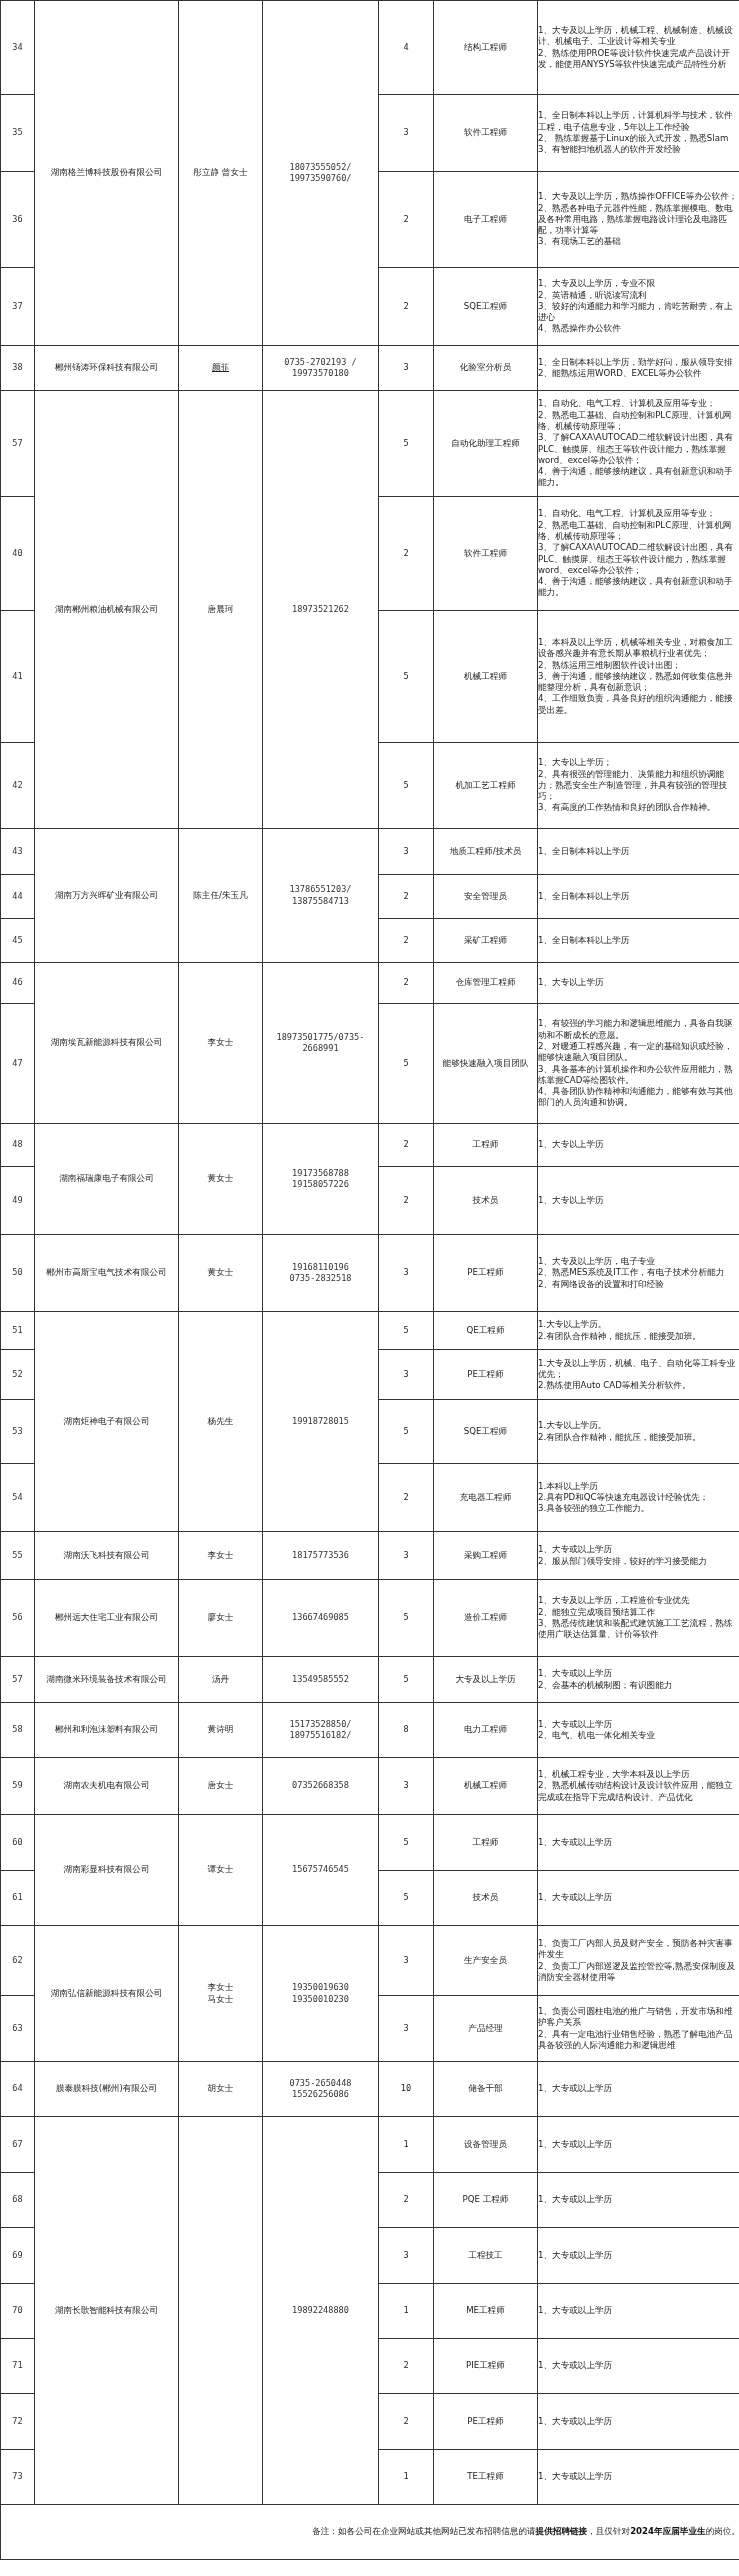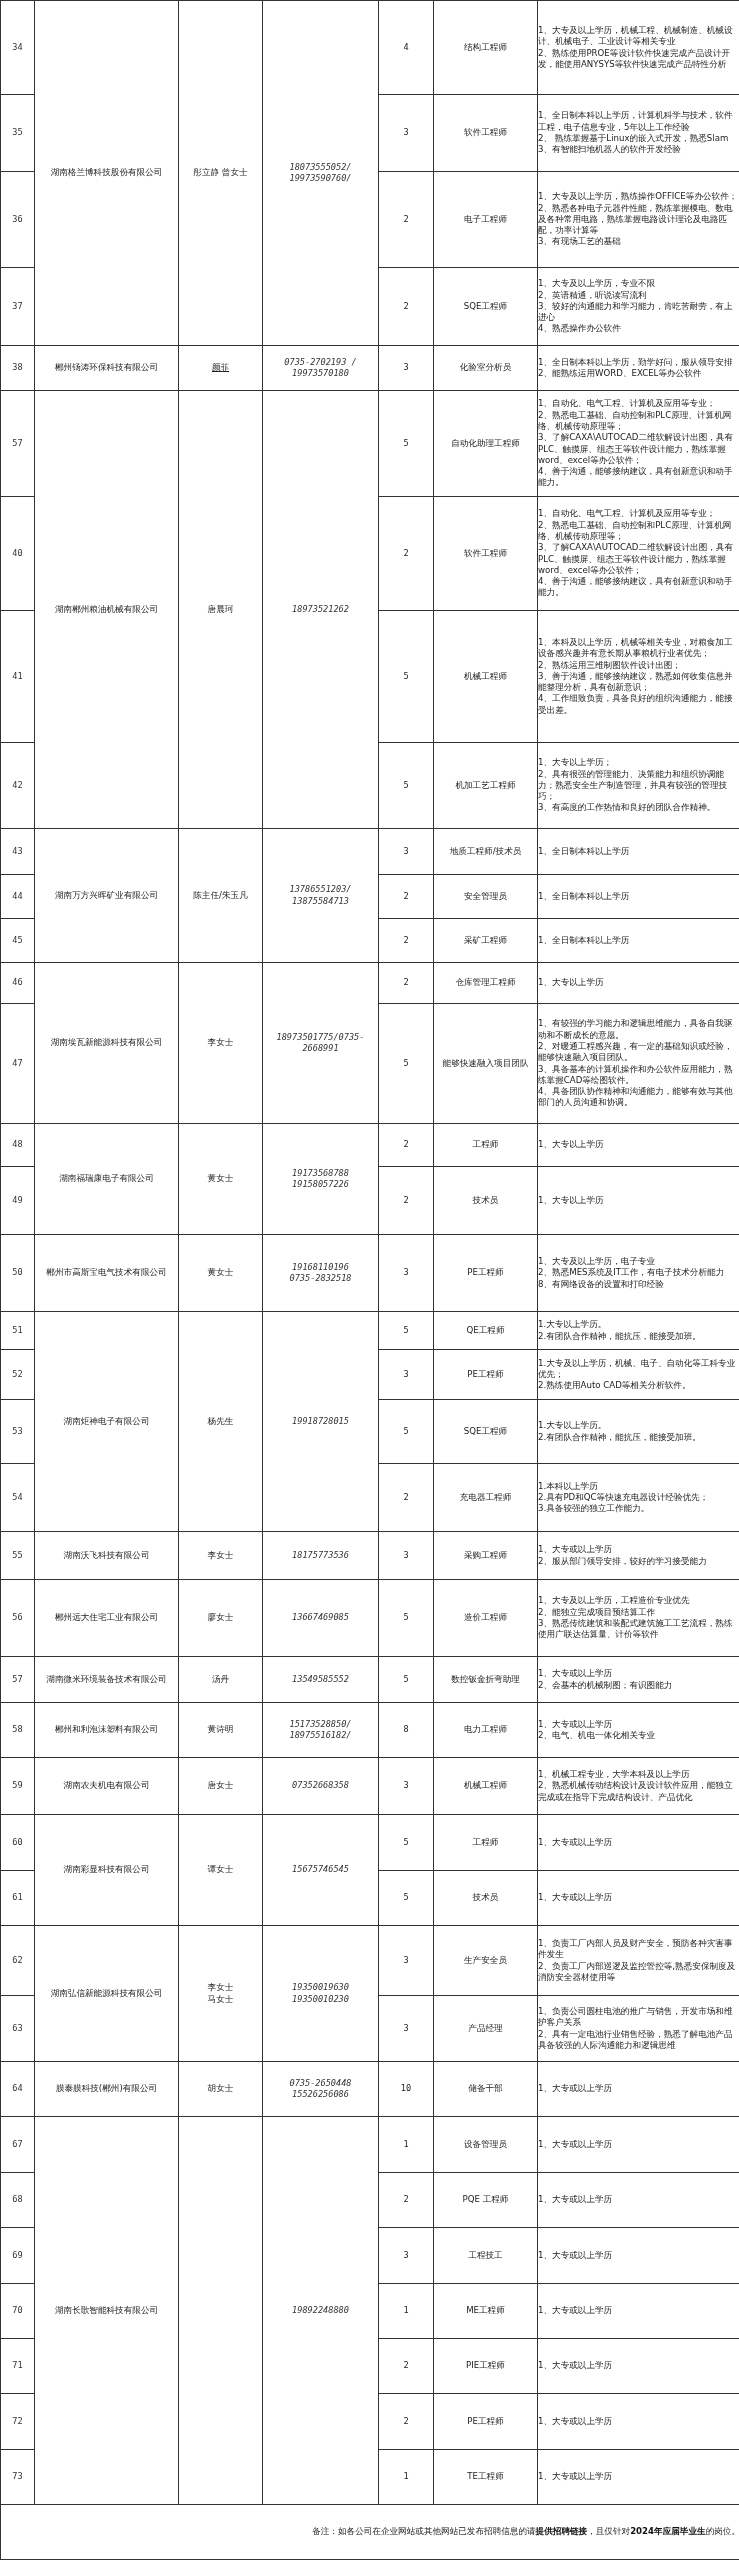--- a/index.html
+++ b/index.html
@@ -1,21 +1,21 @@
 <!DOCTYPE html>
 <html style="font-size:11px"><head>
 <meta charset="utf-8">
 <style>
   html, body { margin:0; padding:0; background:#ffffff; }
   body { width:739px; height:2576px; overflow:hidden; font-family:"DejaVu Sans","Liberation Sans",sans-serif; color:#222; }
   table.jobs { border-collapse:collapse; table-layout:fixed; width:739px; }
   table.jobs td { border:1px solid #333; padding:0; font-size:8.6px; line-height:11.3px; vertical-align:middle; overflow:hidden; }
   td.c-no { text-align:center; font-family:"DejaVu Sans Mono","Liberation Mono",monospace; font-size:8.6px; color:#333; }
   td.c-co, td.c-ct, td.c-ph, td.c-num, td.c-pos { text-align:center; }
-  td.c-ph { font-family:"DejaVu Sans Mono","Liberation Mono",monospace; font-size:8.2px; line-height:13.7px; color:#333;font-style:italic; }
+  td.c-ph { font-family:"DejaVu Sans Mono","Liberation Mono",monospace; font-size:8.2px; line-height:13.7px; color:#333; }
   td.c-num { font-family:"DejaVu Sans Mono","Liberation Mono",monospace; }
   td.c-req { text-align:left; padding-left:1.4px; padding-right:1.4px; border-left:0.7px solid #999; }
   td.c-req div { white-space:normal; }
   .note-row td { border:1px solid #333; border-left:none; border-right:none; text-align:right; font-size:9px; padding-left:1.4px; }
   .note b { font-weight:bold; color:#111; }
   .ph-line { display:block; }
 </style>
 </head>
 <body>
 
@@ -222,21 +222,21 @@
         <td class="c-ct" rowspan="1" style="white-space: pre-line;">黄女士</td>
         <td class="c-ph" rowspan="1">
           <span class="ph-line">19168110196</span>
           <span class="ph-line">0735-2832518</span>
         </td>
         <td class="c-num">3</td>
         <td class="c-pos">PE工程师</td>
         <td class="c-req">
           <div>1、大专及以上学历，电子专业</div>
           <div>2、熟悉MES系统及IT工作，有电子技术分析能力</div>
-          <div>8、有网络设备的设置和打印经验</div>
+          <div>2、有网络设备的设置和打印经验</div>
         </td>
       </tr>
       <tr style="height: 38px;">
         <td class="c-no">51</td>
         <td class="c-co" rowspan="4">湖南炬神电子有限公司</td>
         <td class="c-ct" rowspan="4" style="white-space: pre-line;">杨先生</td>
         <td class="c-ph" rowspan="4">
           <span class="ph-line">19918728015</span>
         </td>
         <td class="c-num">5</td>
@@ -304,21 +304,21 @@
         </td>
       </tr>
       <tr style="height: 46px;">
         <td class="c-no">57</td>
         <td class="c-co" rowspan="1">湖南微米环境装备技术有限公司</td>
         <td class="c-ct" rowspan="1" style="white-space: pre-line;">汤丹</td>
         <td class="c-ph" rowspan="1">
           <span class="ph-line">13549585552</span>
         </td>
         <td class="c-num">5</td>
-        <td class="c-pos">数控钣金折弯助理</td>
+        <td class="c-pos">大专及以上学历</td>
         <td class="c-req">
           <div>1、大专或以上学历</div>
           <div>2、会基本的机械制图；有识图能力</div>
         </td>
       </tr>
       <tr style="height: 55px;">
         <td class="c-no">58</td>
         <td class="c-co" rowspan="1">郴州和利泡沫塑料有限公司</td>
         <td class="c-ct" rowspan="1" style="white-space: pre-line;">黄诗明</td>
         <td class="c-ph" rowspan="1">

